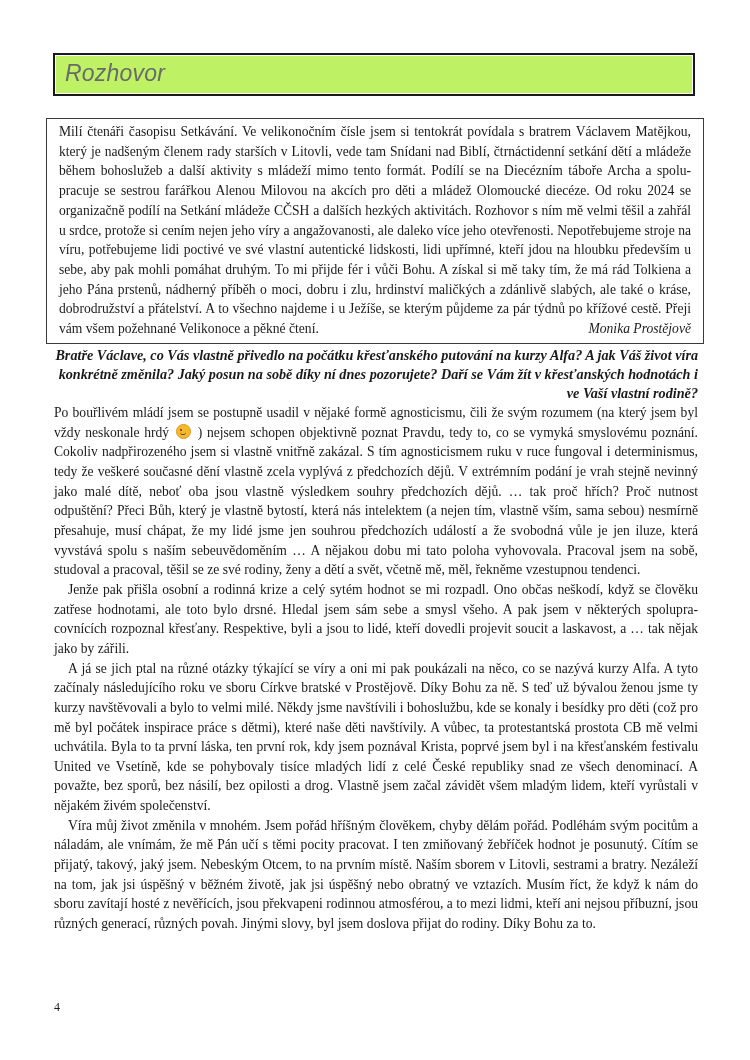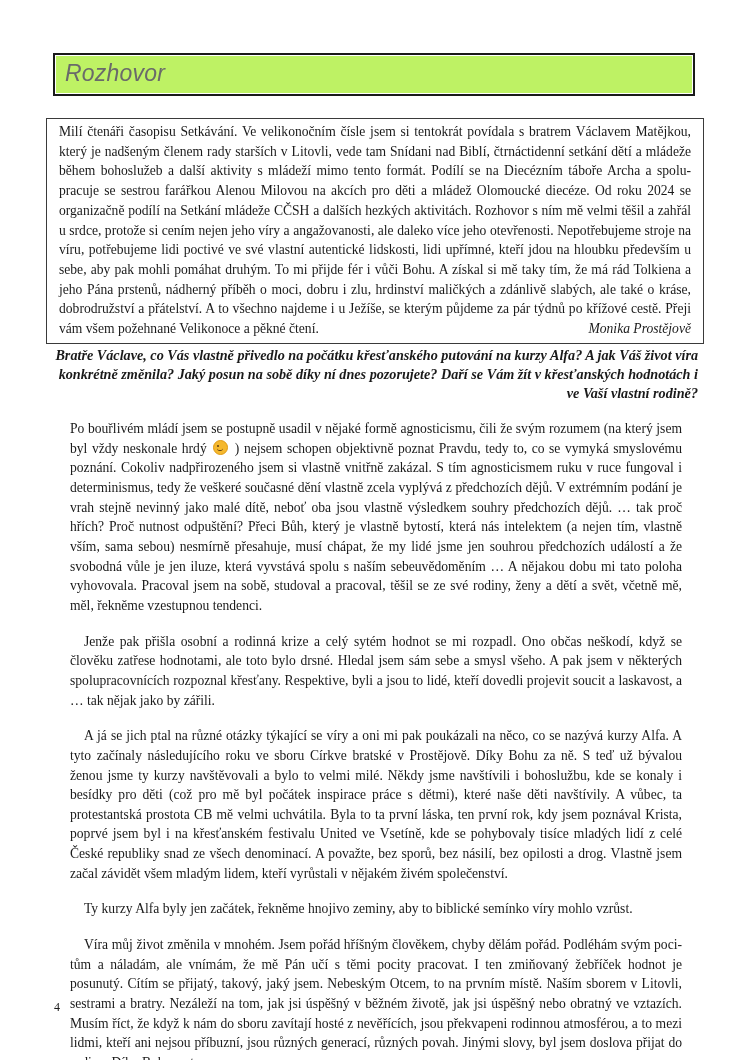--- a/index.html
+++ b/index.html
@@ -25,21 +25,21 @@
     .signature { float: right; font-style: italic; }
     .question {
       position: absolute; left: 54px; top: 346px; width: 644px;
       font-weight: bold; font-style: italic; font-size: 14.2px; line-height: 19.2px;
       text-align: right; margin: 0;
     }
     .answer {
       position: absolute; left: 54px; top: 403px; width: 644px;
       font-size: 13.6px; line-height: 19.65px; text-align: justify;
     }
-    .answer p { margin: 16px; text-indent: 0; }
+    .answer p { margin: 0; text-indent: 0; }
     .answer p.indent { text-indent: 14px; }
     .emoji {
       display: inline-block; width: 13px; height: 13px; border-radius: 50%;
       background: #f5b82e; vertical-align: -2px; margin: 0 2px; position: relative;
       border: 1px solid #e09a12;
     }
     .emoji::before { content: ""; position: absolute; left: 3px; top: 4px; width: 2px; height: 2px; background: #5a3a10; border-radius: 50%; }
     .emoji::after { content: ""; position: absolute; left: 3px; top: 7px; width: 6px; height: 2px; border-bottom: 1.5px solid #5a3a10; border-radius: 0 0 4px 4px; }
     .page-number {
       position: absolute; left: 54px; top: 1000px; font-size: 12px; color: #1a1a1a;
@@ -58,17 +58,16 @@
     <span class="signature">Monika Prostějově</span>
   </p>
 </div>
 
 <p class="question">Bratře Václave, co Vás vlastně přivedlo na počátku křesťanského putování na kurzy Alfa? A jak Váš život víra konkrétně změnila? Jaký posun na sobě díky ní dnes pozorujete? Daří se Vám žít v křesťanských hod­notách i ve Vaší vlastní rodině?</p>
 
 <div class="answer">
   <p><span>Po bouřlivém mládí jsem se postupně usadil v nějaké formě agnosticismu, čili že svým rozumem (na který jsem byl vždy neskonale hrdý</span> <span class="emoji"></span> <span>) nejsem schopen objektivně poznat Pravdu, tedy to, co se vymyká smyslovému po­znání. Cokoliv nadpřirozeného jsem si vlastně vnitřně zakázal. S tím agnosticismem ruku v ruce fungoval i de­terminismus, tedy že veškeré současné dění vlastně zcela vyplývá z předchozích dějů. V extrémním podání je vrah stejně nevinný jako malé dítě, neboť oba jsou vlastně výsledkem souhry předchozích dějů. … tak proč hřích? Proč nutnost odpuštění? Přeci Bůh, který je vlastně bytostí, která nás intelektem (a nejen tím, vlastně vším, sama sebou) nesmírně přesahuje, musí chápat, že my lidé jsme jen souhrou předchozích událostí a že svobodná vůle je jen iluze, která vyvstává spolu s naším sebeuvědoměním … A nějakou dobu mi tato poloha vyhovovala. Pra­coval jsem na sobě, studoval a pracoval, těšil se ze své rodiny, ženy a dětí a svět, včetně mě, měl, řekněme vze­stupnou tendenci.</span></p>
   <p class="indent">Jenže pak přišla osobní a rodinná krize a celý sytém hodnot se mi rozpadl. Ono občas neškodí, když se člověku zatřese hodnotami, ale toto bylo drsné. Hledal jsem sám sebe a smysl všeho. A pak jsem v některých spolupra­covnících rozpoznal křesťany. Respektive, byli a jsou to lidé, kteří dovedli projevit soucit a laskavost, a … tak nějak jako by zářili.</p>
   <p class="indent">A já se jich ptal na různé otázky týkající se víry a oni mi pak poukázali na něco, co se nazývá kurzy Alfa. A tyto začínaly následujícího roku ve sboru Církve bratské v Prostějově. Díky Bohu za ně. S teď už bývalou ženou jsme ty kurzy navštěvovali a bylo to velmi milé. Někdy jsme navštívili i bohoslužbu, kde se konaly i besídky pro děti (což pro mě byl počátek inspirace práce s dětmi), které naše děti navštívily. A vůbec, ta protestantská prostota CB mě velmi uchvátila. Byla to ta první láska, ten první rok, kdy jsem poznával Krista, poprvé jsem byl i na křes­ťanském festivalu United ve Vsetíně, kde se pohybovaly tisíce mladých lidí z celé České republiky snad ze všech denominací. A považte, bez sporů, bez násilí, bez opilosti a drog. Vlastně jsem začal závidět všem mladým lidem, kteří vyrůstali v nějakém živém společenství.</p>
-  <p class="indent">Ty kurzy Alfa byly jen začátek, řekněme hnojivo zeminy, aby to biblické semínko víry mohlo vzrůst.</p>
   <p class="indent">Víra můj život změnila v mnohém. Jsem pořád hříšným člověkem, chyby dělám pořád. Podléhám svým poci­tům a náladám, ale vnímám, že mě Pán učí s těmi pocity pracovat. I ten zmiňovaný žebříček hodnot je posunutý. Cítím se přijatý, takový, jaký jsem. Nebeským Otcem, to na prvním místě. Naším sborem v Litovli, sestrami a bratry. Nezáleží na tom, jak jsi úspěšný v běžném životě, jak jsi úspěšný nebo obratný ve vztazích. Musím říct, že když k nám do sboru zavítají hosté z nevěřících, jsou překvapeni rodinnou atmosférou, a to mezi lidmi, kteří ani nejsou příbuzní, jsou různých generací, různých povah. Jinými slovy, byl jsem doslova přijat do rodiny. Díky Bohu za to.</p>
 </div>
 
 <div class="page-number">4</div>
 
 </body></html>

